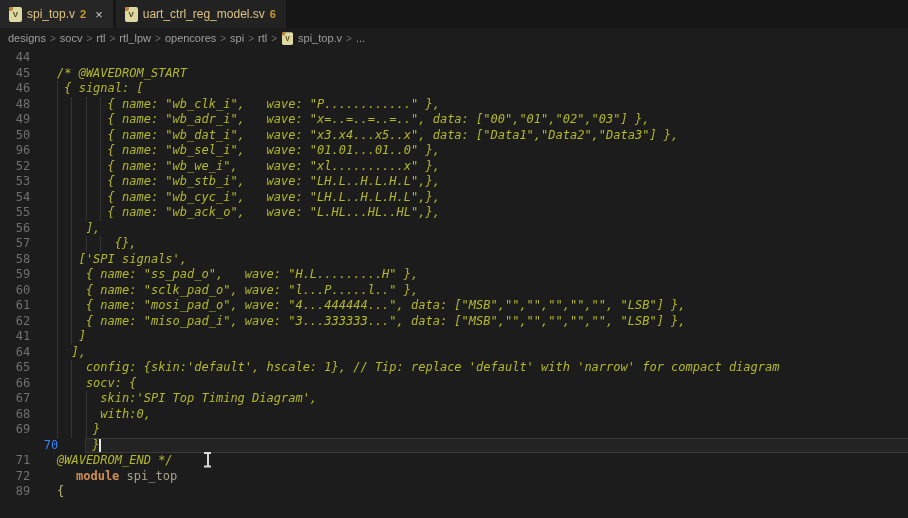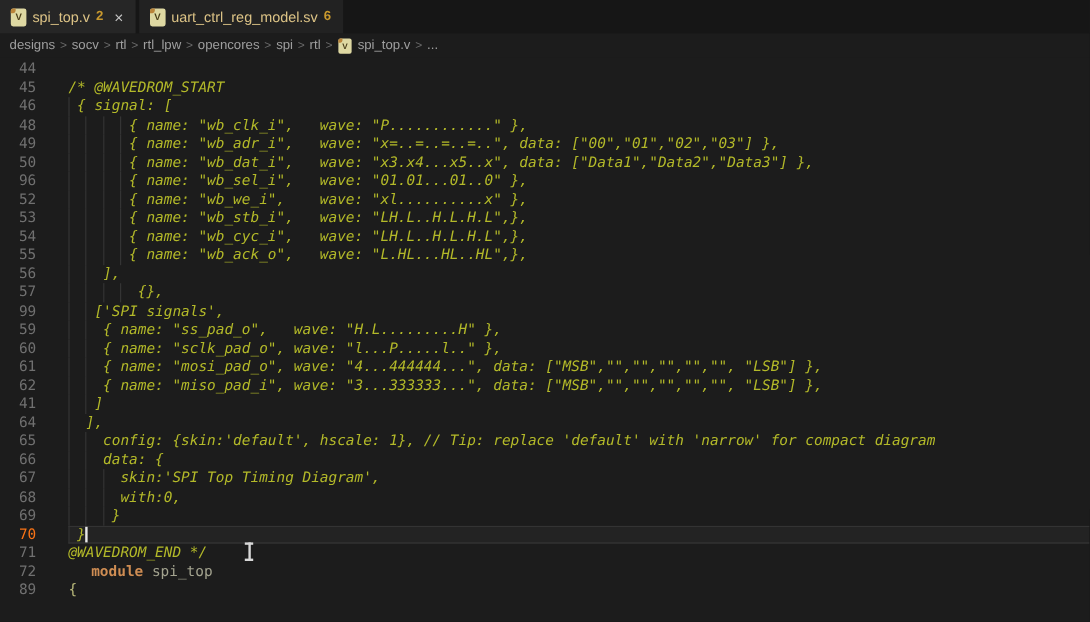--- a/index.html
+++ b/index.html
@@ -31,21 +31,21 @@
   .breadcrumb .fileicon { transform:scale(0.85); }
 
   
   .editor { position:absolute; top:48px; left:0; width:908px; height:470px;
             background:#1c1c1c; overflow:hidden; }
   .rows { position:absolute; top:2px; left:0; right:0; }
   .row { display:flex; height:15.5px; line-height:15.5px;
          font-family:"DejaVu Sans Mono", monospace; font-size:12px; }
   .ln { width:46px; text-align:center; color:#707070; flex:0 0 auto;
         font-style:normal; user-select:none; }
-  .row.cur .ln { color:#f97316; }
+  .row.cur .ln { color:#3b82f6;margin-left:28px; }
   .codewrap { flex:1; margin-left:11px; position:relative; white-space:pre; }
   .row.cur .codewrap { background:rgba(255,255,255,0.03);
         box-shadow: inset 0 1px 0 #3a3a3a, inset 0 -1px 0 #3a3a3a; }
   .guide { position:absolute; top:0; bottom:0; width:1px; background:#343434; }
   .tk-com { color:#b3b929; font-style:italic; }
   .tk-kw  { color:#cf8d53; font-weight:bold;padding-left:19px; }
   .tk-id  { color:#a3a38f; }
   .tk-br  { color:#b9b97a; }
   .caret { position:absolute; top:1px; width:1.5px; height:13px; background:#e8e8e8; }
 
@@ -141,21 +141,21 @@
       </div>
       <div class="row">
         <span class="ln">56</span>
         <span class="codewrap"><i class="guide" style="left: 0px;"></i><i class="guide" style="left: 14.4492px;"></i><span class="tk-com">    ],</span></span>
       </div>
       <div class="row">
         <span class="ln">57</span>
         <span class="codewrap"><i class="guide" style="left: 0px;"></i><i class="guide" style="left: 14.4492px;"></i><i class="guide" style="left: 28.8984px;"></i><i class="guide" style="left: 43.3476px;"></i><span class="tk-com">        {},</span></span>
       </div>
       <div class="row">
-        <span class="ln">99</span>
+        <span class="ln">58</span>
         <span class="codewrap"><i class="guide" style="left: 0px;"></i><i class="guide" style="left: 14.4492px;"></i><span class="tk-com">   ['SPI signals',</span></span>
       </div>
       <div class="row">
         <span class="ln">59</span>
         <span class="codewrap"><i class="guide" style="left: 0px;"></i><i class="guide" style="left: 14.4492px;"></i><span class="tk-com">    { name: "ss_pad_o",   wave: "H.L.........H" },</span></span>
       </div>
       <div class="row">
         <span class="ln">60</span>
         <span class="codewrap"><i class="guide" style="left: 0px;"></i><i class="guide" style="left: 14.4492px;"></i><span class="tk-com">    { name: "sclk_pad_o", wave: "l...P.....l.." },</span></span>
       </div>
@@ -174,21 +174,21 @@
       <div class="row">
         <span class="ln">64</span>
         <span class="codewrap"><i class="guide" style="left: 0px;"></i><span class="tk-com">  ],</span></span>
       </div>
       <div class="row">
         <span class="ln">65</span>
         <span class="codewrap"><i class="guide" style="left: 0px;"></i><i class="guide" style="left: 14.4492px;"></i><span class="tk-com">    config: {skin:'default', hscale: 1}, // Tip: replace 'default' with 'narrow' for compact diagram</span></span>
       </div>
       <div class="row">
         <span class="ln">66</span>
-        <span class="codewrap"><i class="guide" style="left: 0px;"></i><i class="guide" style="left: 14.4492px;"></i><span class="tk-com">    data: {</span></span>
+        <span class="codewrap"><i class="guide" style="left: 0px;"></i><i class="guide" style="left: 14.4492px;"></i><span class="tk-com">    socv: {</span></span>
       </div>
       <div class="row">
         <span class="ln">67</span>
         <span class="codewrap"><i class="guide" style="left: 0px;"></i><i class="guide" style="left: 14.4492px;"></i><i class="guide" style="left: 28.8984px;"></i><span class="tk-com">      skin:'SPI Top Timing Diagram',</span></span>
       </div>
       <div class="row">
         <span class="ln">68</span>
         <span class="codewrap"><i class="guide" style="left: 0px;"></i><i class="guide" style="left: 14.4492px;"></i><i class="guide" style="left: 28.8984px;"></i><span class="tk-com">      with:0,</span></span>
       </div>
       <div class="row">

